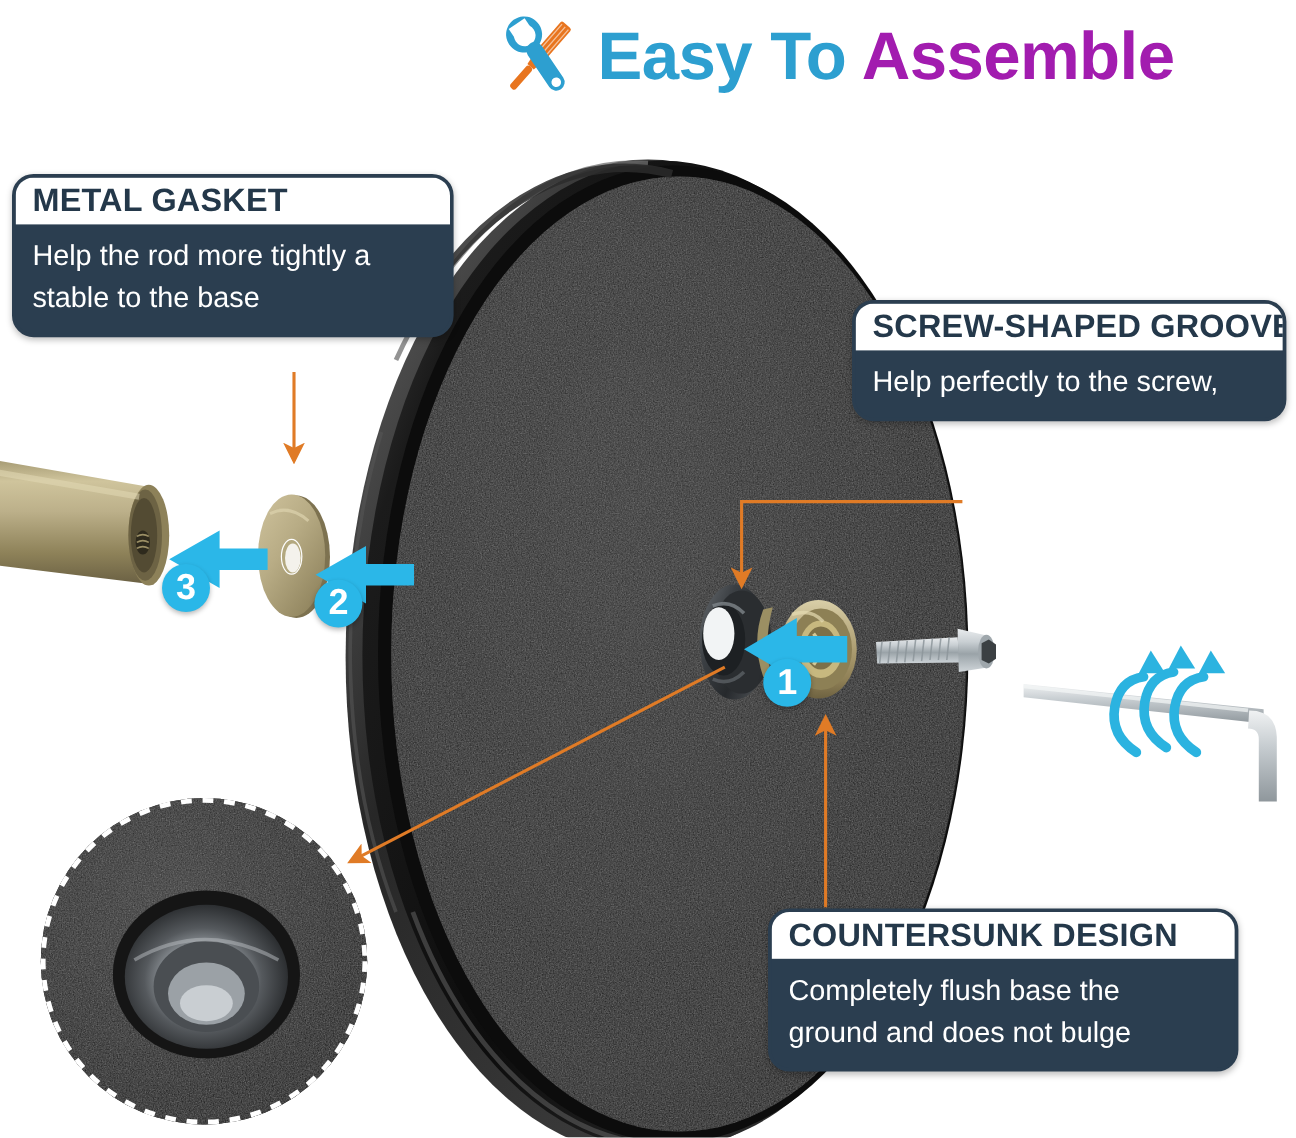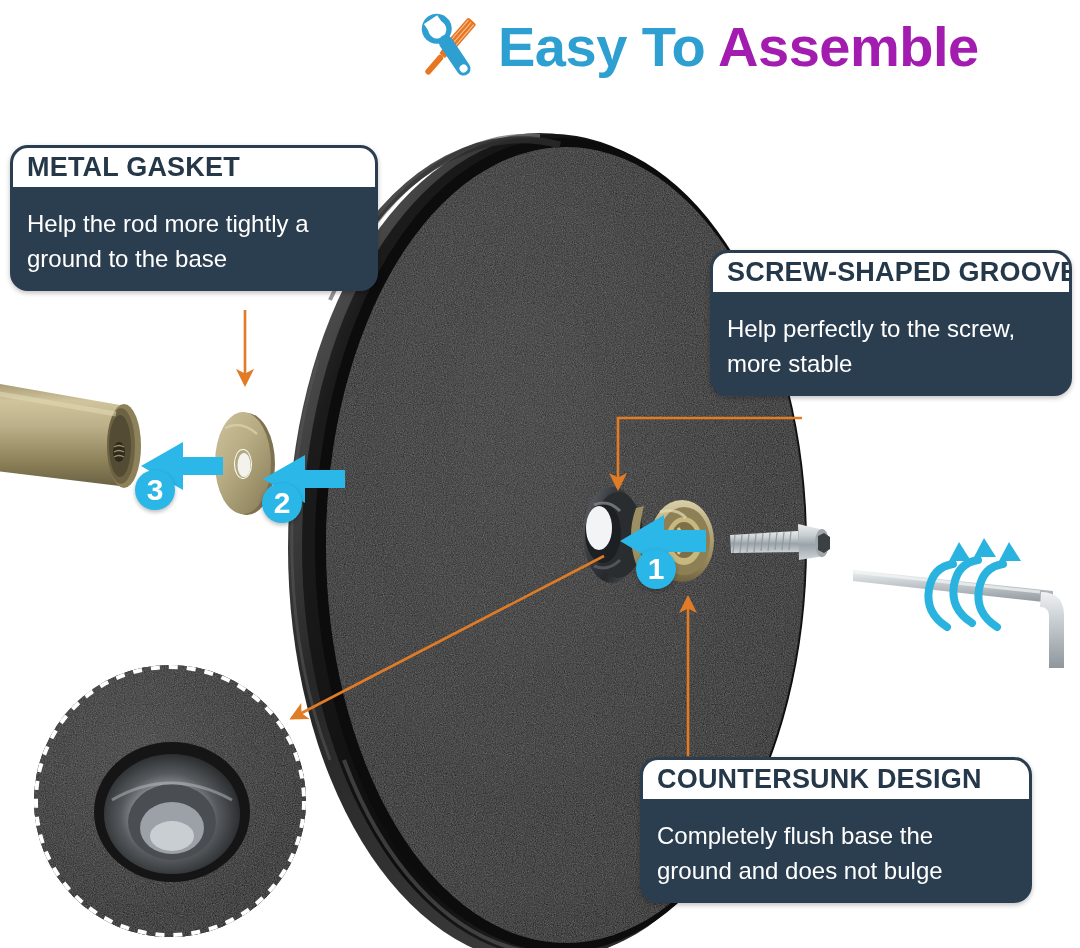--- a/index.html
+++ b/index.html
@@ -61,21 +61,21 @@
     font-weight: bold;
     letter-spacing: 0.2px;
     padding: 5px 14px 5px 14px;
     line-height: 1.08;
     white-space: nowrap;
   }
   .callout .co-body {
     color: #ffffff;
     font-size: 24px;
     line-height: 1.46;
-    padding: 19px 14px 12px 14px;
+    padding: 9px 14px 12px 14px;
   }
   .callout .co-body div { white-space: nowrap; }
 
   #callout-gasket { left: 10px;  top: 145px; width: 368px; }
   #callout-groove { left: 710px; top: 250px; width: 362px; }
   #callout-counter{ left: 640px; top: 757px; width: 392px; }
 
   
   .art { position: absolute; left: 0; top: 0; width: 1080px; height: 948px; pointer-events: none; }
 
@@ -341,29 +341,28 @@
         </g>
       </svg>
     </span>
     <span class="title-text"><span class="t-blue">Easy To </span><span class="t-orange">Assemble</span></span>
   </div>
 
   <div class="callout" id="callout-gasket">
     <div class="co-head">METAL GASKET</div>
     <div class="co-body">
       <div>Help the rod more tightly a</div>
-      <div>ground to the base</div>
+      <div>stable to the base</div>
     </div>
   </div>
 
   <div class="callout" id="callout-groove">
     <div class="co-head">SCREW-SHAPED GROOVE</div>
     <div class="co-body">
       <div>Help perfectly to the screw,</div>
-      <div>more stable</div>
     </div>
   </div>
 
   <div class="callout" id="callout-counter">
     <div class="co-head">COUNTERSUNK DESIGN</div>
     <div class="co-body">
       <div>Completely flush base the</div>
       <div>ground and does not bulge</div>
     </div>
   </div>

